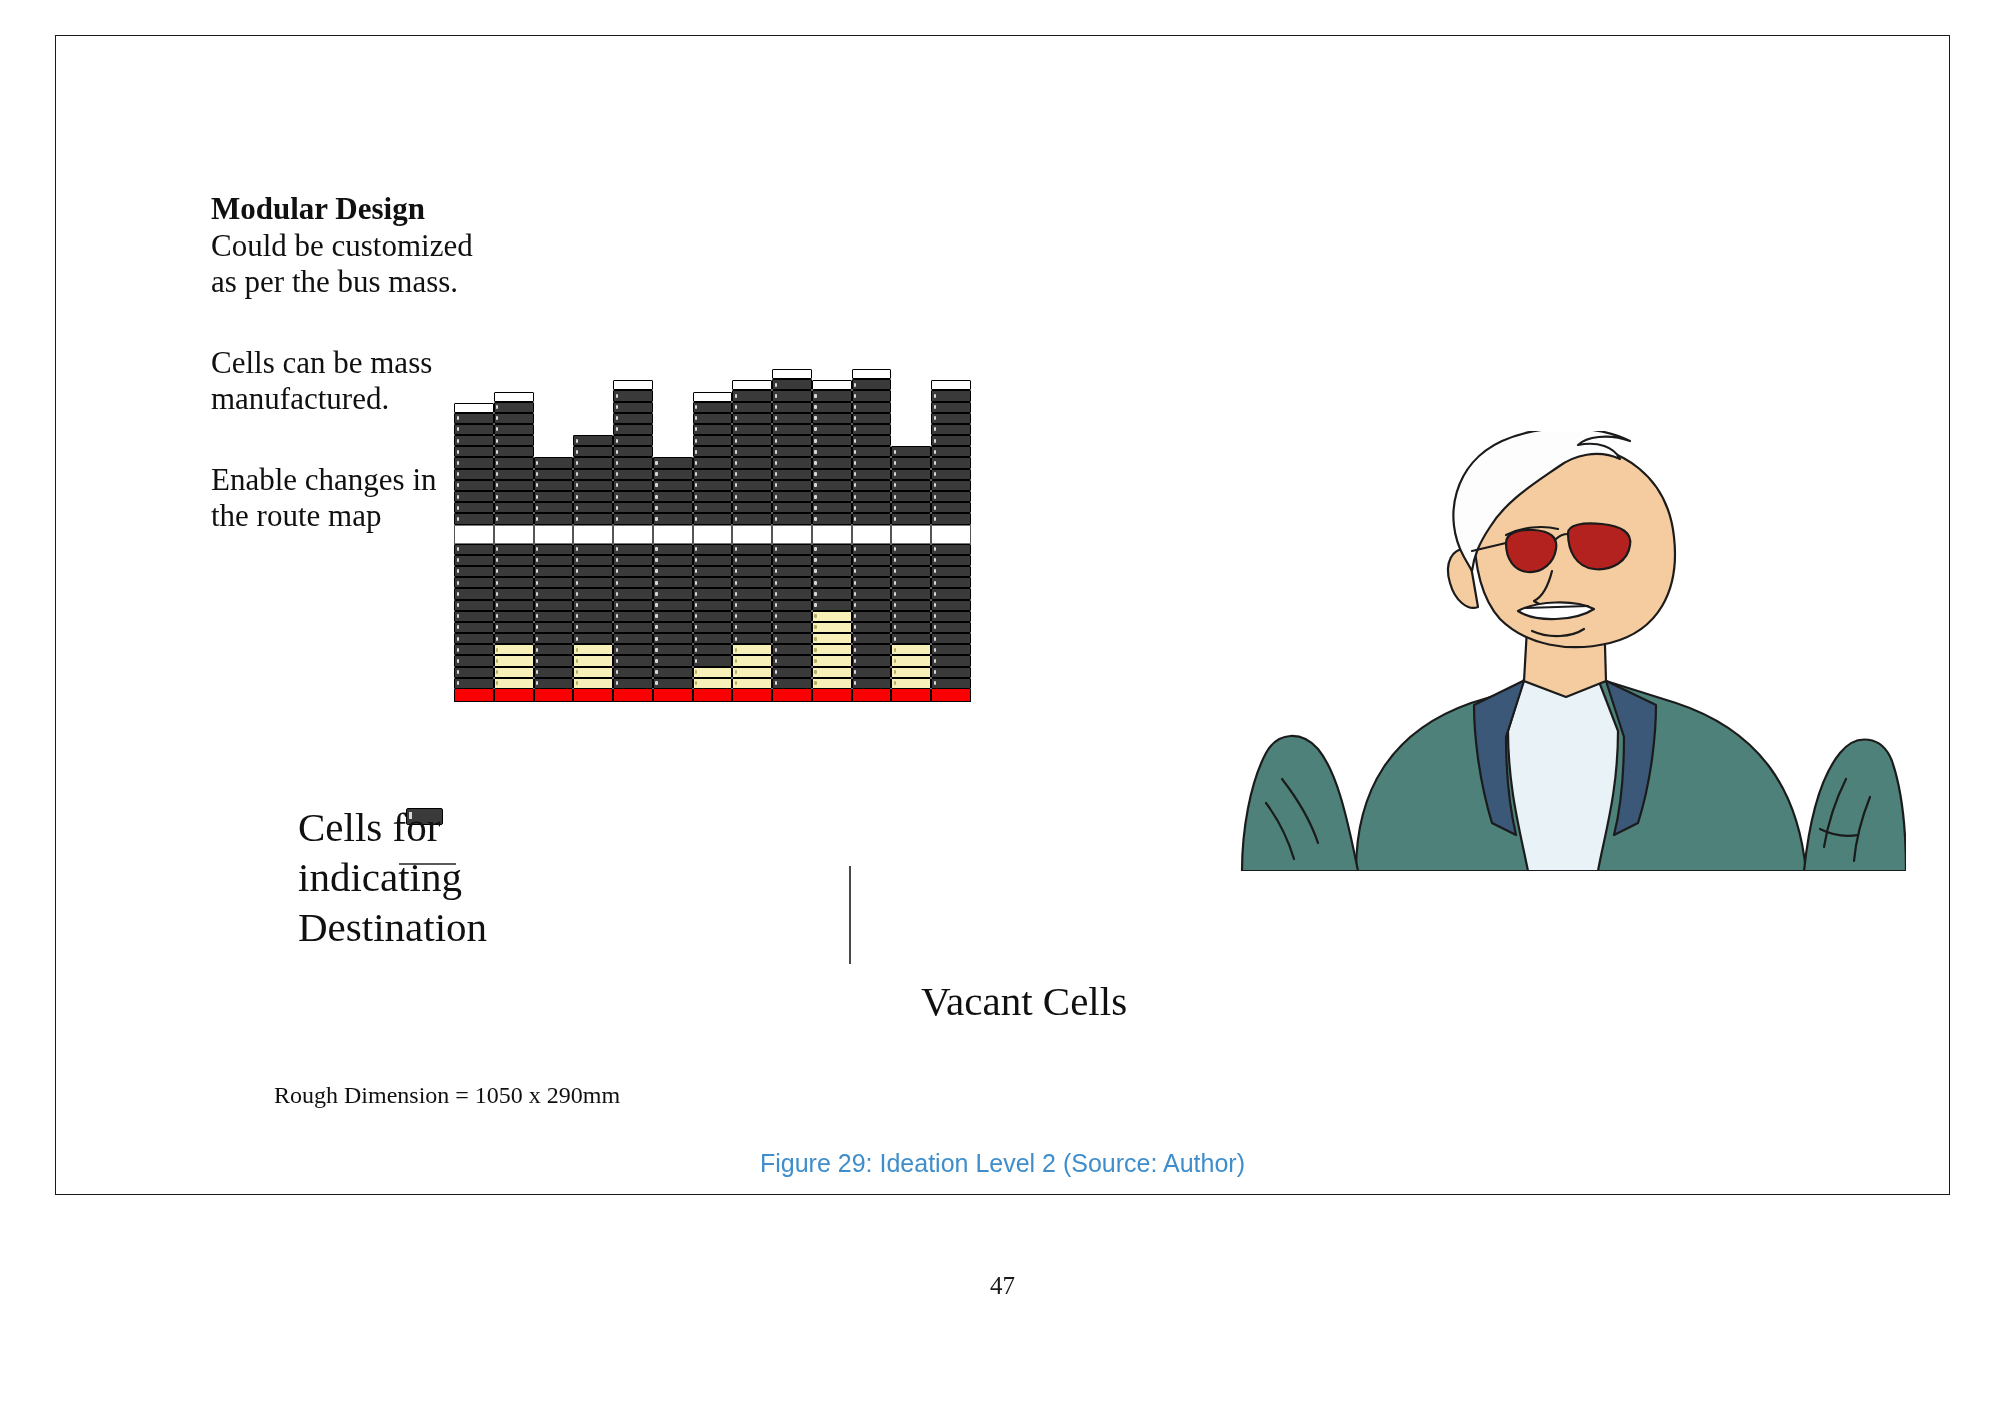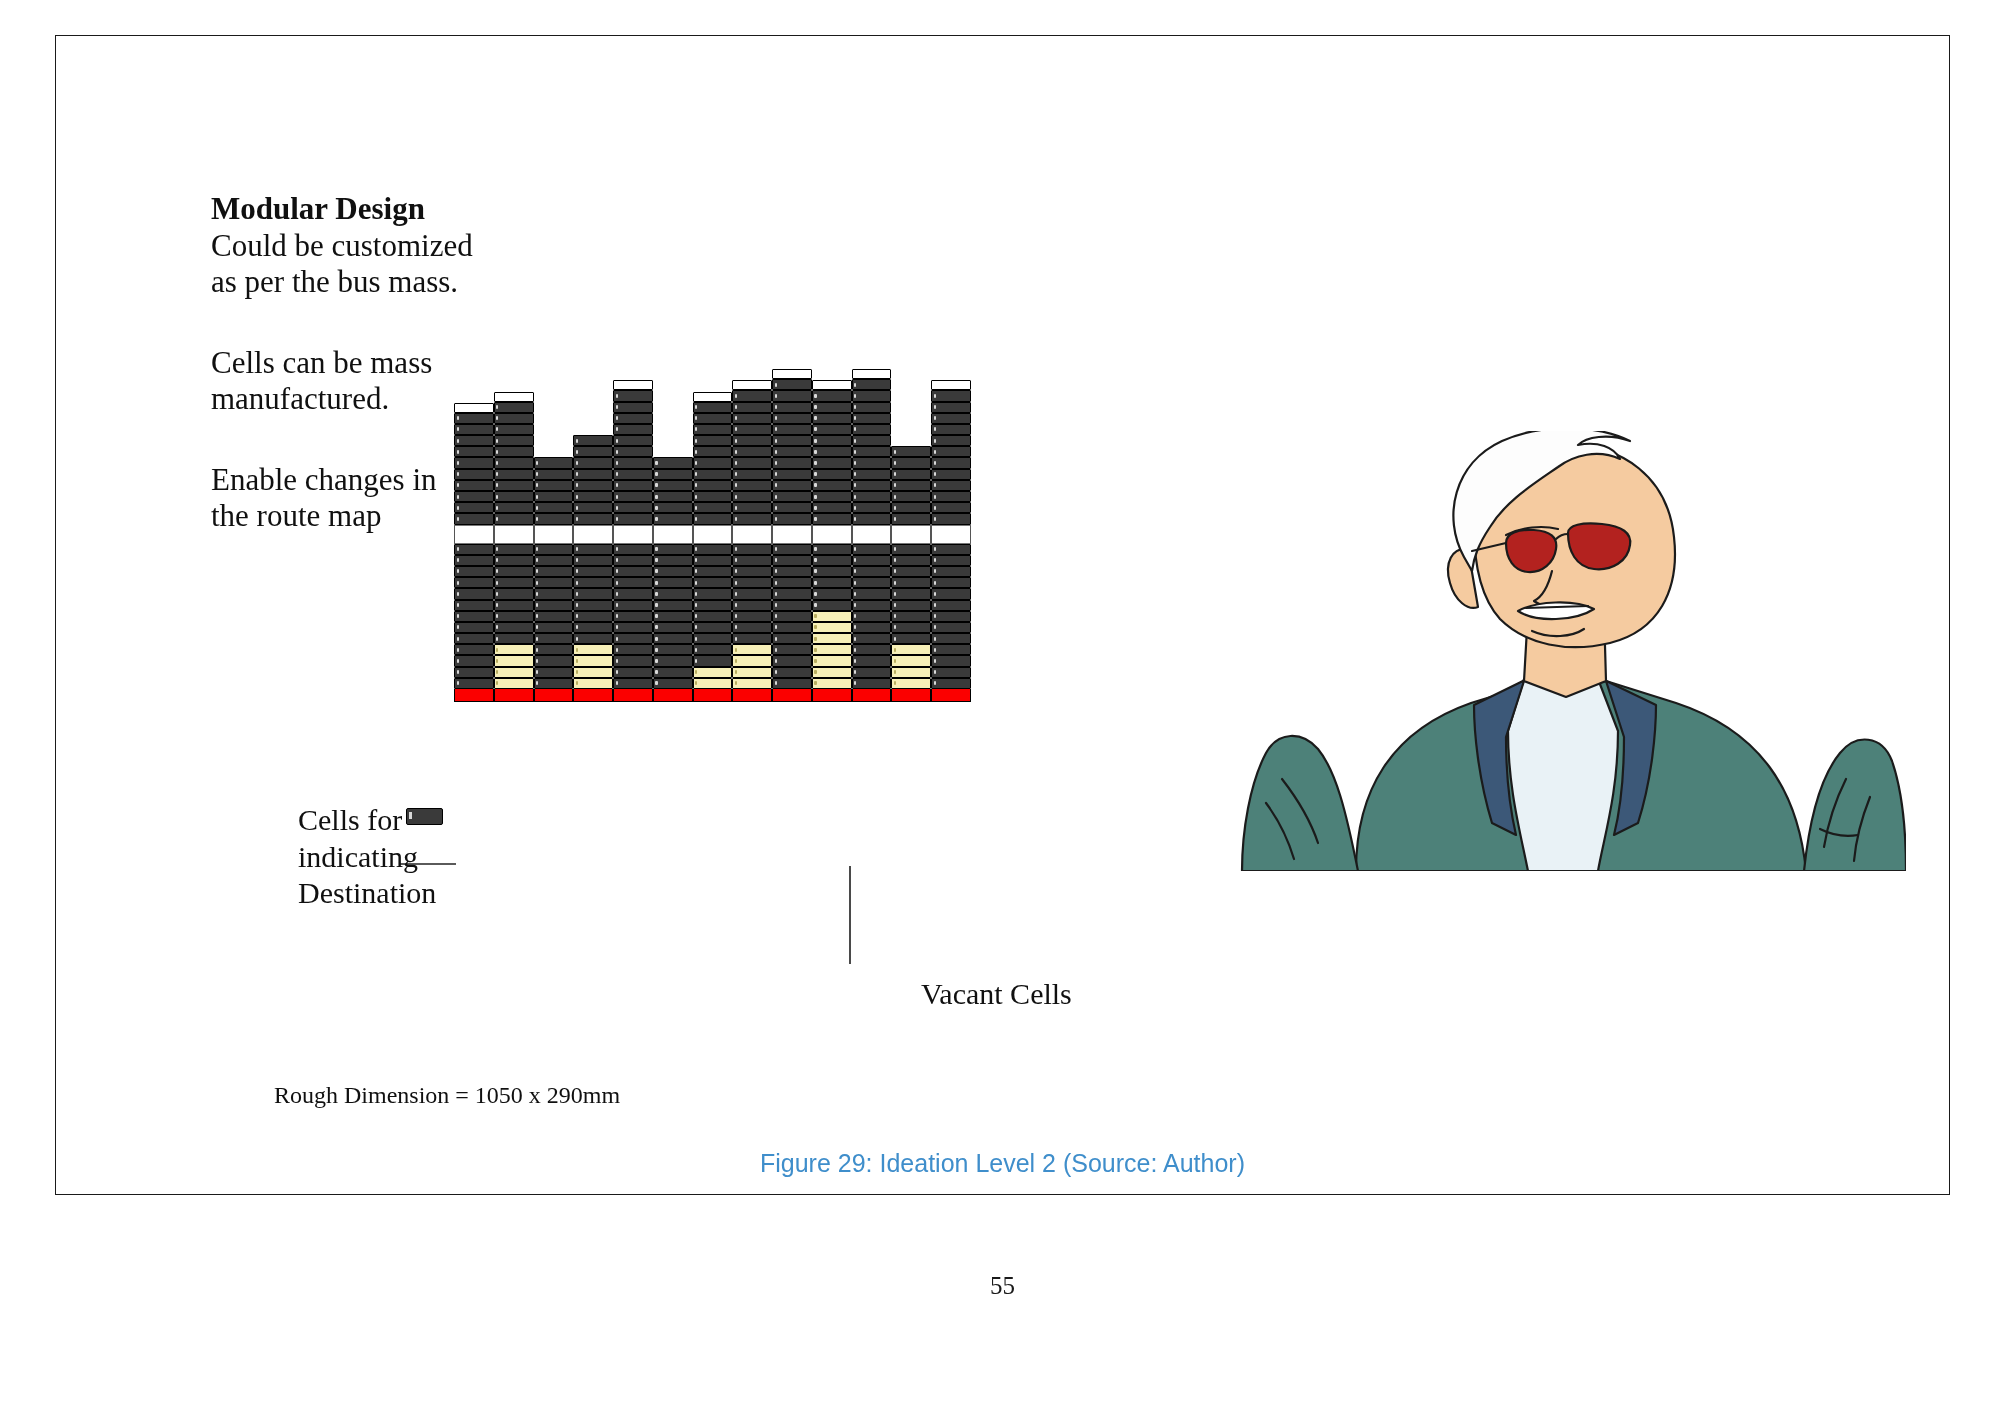--- a/index.html
+++ b/index.html
@@ -119,21 +119,21 @@
     height: 1.5px;
   }
   .leader-v {
     position: absolute;
     background: #4a4a4a;
     width: 1.5px;
   }
 
   .lbl {
     position: absolute;
-    font-size: 30px;
+    font-size: 41px;
     line-height: 1.22;
     color: #101010;
   }
   #lbl-dest { left: 242px; top: 766px; width: 210px; }
   #lbl-vacant { left: 865px; top: 940px; white-space: nowrap; }
   #dim { position: absolute; left: 218px; top: 1046px; font-size: 24px; color: #101010; white-space: nowrap; }
   #caption {
     position: absolute;
     left: 0; right: 0; top: 1113px;
     text-align: center;
@@ -580,21 +580,21 @@
     <div>indicating</div>
     <div>Destination</div>
   </div>
 
   <div class="lbl" id="lbl-vacant">Vacant Cells</div>
 
   <div id="dim">Rough Dimension = 1050 x 290mm</div>
 
   <div id="caption">Figure 29: Ideation Level 2 (Source: Author)</div>
 
-  <div id="pagenum">55</div>
+  <div id="pagenum">47</div>
 
   <svg id="person" viewBox="0 0 700 440" xmlns="http://www.w3.org/2000/svg">
     <g stroke="#1b1b1b" stroke-width="2.2" stroke-linejoin="round" stroke-linecap="round">
 
       <path fill="#4d8179" d="M150 440 C150 360 185 300 265 272 L330 252 L400 250 L470 272 C555 300 592 360 600 440 Z"></path>
 
       <path fill="#4d8179" d="M152 440 C140 380 130 340 112 318 C96 300 72 300 60 322 C44 352 36 400 36 440 Z"></path>
 
       <path fill="#4d8179" d="M598 440 C604 382 616 344 634 322 C650 302 676 304 686 330 C697 362 700 404 700 440 Z"></path>
 

